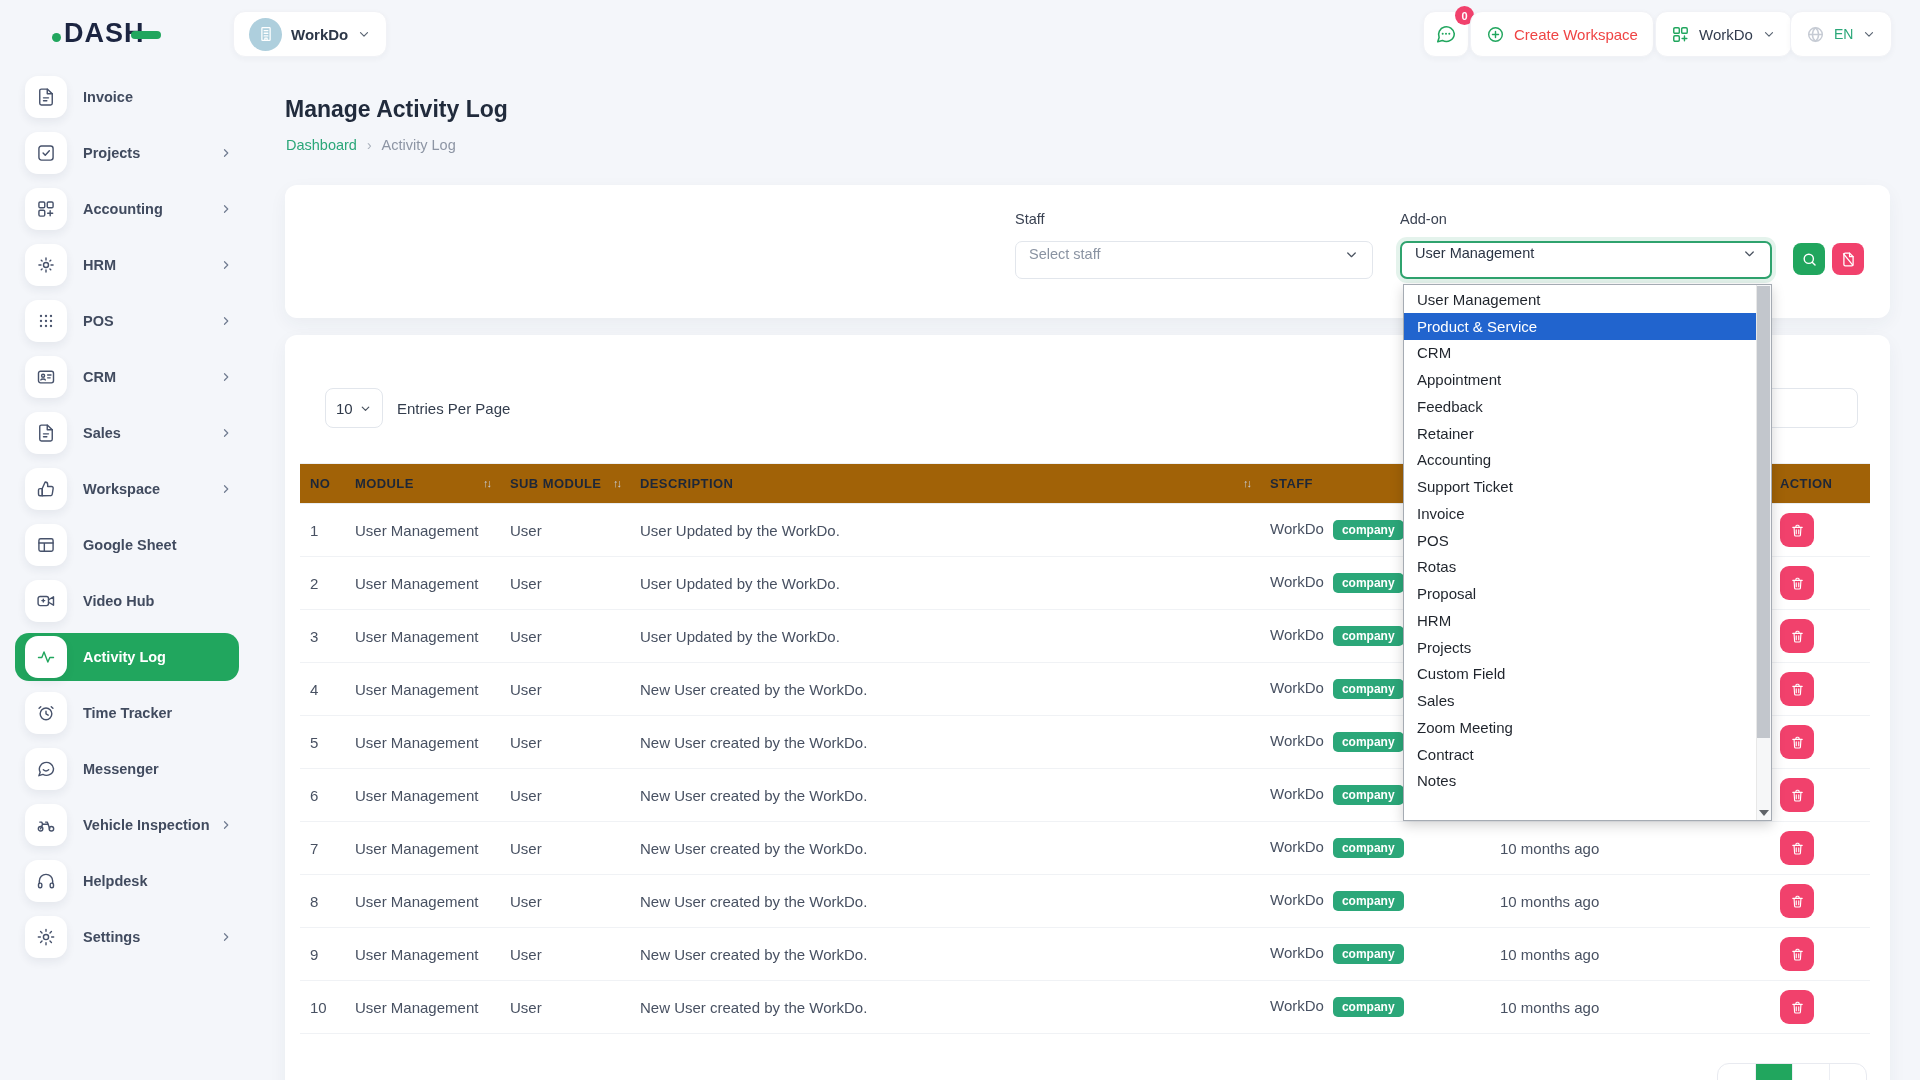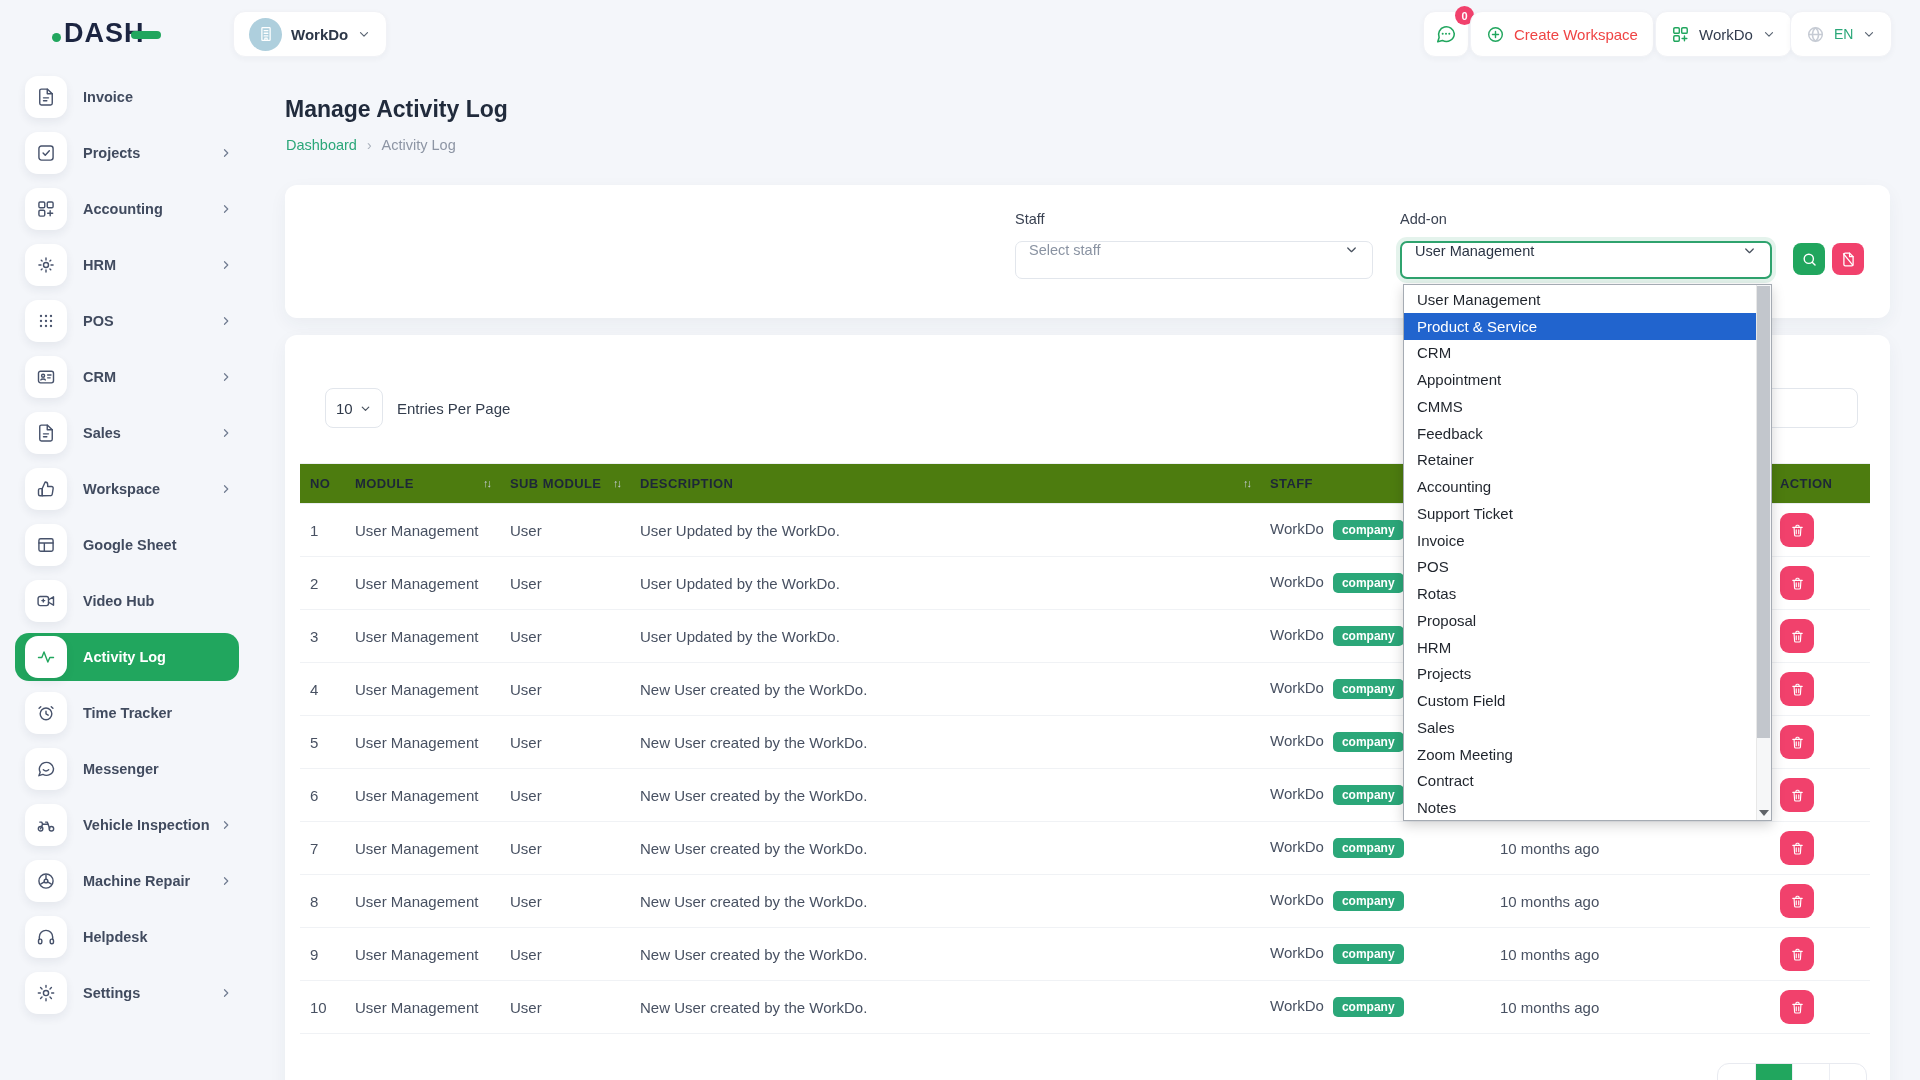--- a/index.html
+++ b/index.html
@@ -53,36 +53,36 @@
   .bc-link { color: var(--green-text, #2BA779); cursor: pointer; }
   .bc-sep { color: #aab1bc; font-size: 14px; }
   .bc-current { color: #8d95a4; }
 
   
   .card { position: absolute; background: #fff; border-radius: 12px; box-shadow: 0 6px 18px rgba(46,55,77,.05); }
   .filter-card { left: 285px; top: 185px; width: 1605px; height: 133px; }
   .f-label { position: absolute; top: 26px; font-size: 14.5px; color: #3a4252; }
   .staff-label { left: 730px; }
   .addon-label { left: 1115px; }
-  .sel-box { position: absolute; top: 56px; height: 38px; border: 1px solid #e2e6ec; border-radius: 7px; background: #fff; display: flex; align-items: flex-start; padding: 0 13px; font-size: 14.5px; cursor: pointer; }
+  .sel-box { position: absolute; top: 56px; height: 38px; border: 1px solid #e2e6ec; border-radius: 7px; background: #fff; display: flex; align-items: flex-end; padding: 16px 13px; font-size: 14.5px; cursor: pointer; }
   .staff-select { left: 730px; width: 358px; color: #8a93a2; }
   .addon-select { left: 1115px; width: 372px; color: #2b3444; border: 2px solid #2fa36e; box-shadow: 0 0 0 4px rgba(47,163,110,.13); }
   .sel-box .chevd { margin-left: auto; color: #49525f; display: flex; }
   .sq-btn { position: absolute; top: 58px; width: 32px; height: 32px; border-radius: 8px; border: none; display: flex; align-items: center; justify-content: center; color: #fff; cursor: pointer; }
   .search-btn { left: 1508px; background: var(--green, #21A65E); }
   .clear-btn { left: 1547px; background: var(--pink, #F1416C); }
 
   
   .table-card { left: 285px; top: 335px; width: 1605px; height: 780px; }
   .entries-select { position: absolute; left: 40px; top: 53px; width: 58px; height: 40px; border: 1px solid #e2e6ec; border-radius: 8px; background: #fff; display: flex; align-items: center; padding: 0 10px; font-size: 15px; color: #2f3949; cursor: pointer; }
   .entries-select .chevd { margin-left: auto; color: #49525f; display: flex; }
   .entries-label { position: absolute; left: 112px; top: 53px; height: 40px; display: flex; align-items: center; font-size: 15px; color: #333d4d; }
   .tbl-search { position: absolute; left: 1323px; top: 53px; width: 250px; height: 40px; border: 1px solid #e2e6ec; border-radius: 8px; padding: 0 12px; font-size: 15px; color: #39424f; outline: none; background: #fff; }
   table.log-table { position: absolute; left: 15px; top: 128px; width: 1570px; border-collapse: collapse; table-layout: fixed; }
-  .log-table th { height: 40px; background: #4d7c0f; border-top: 1px solid #eef0f4; border-bottom: 1px solid #e9edf1; font-size: 13px; color: #1d2738; text-align: left; padding: 0 10px; letter-spacing: .4px; font-weight: bold; }
+  .log-table th { height: 40px; background: #a16207; border-top: 1px solid #eef0f4; border-bottom: 1px solid #e9edf1; font-size: 13px; color: #1d2738; text-align: left; padding: 0 10px; letter-spacing: .4px; font-weight: bold; }
   .log-table td { height: 53px; border-bottom: 1px solid #f0f2f5; font-size: 15px; color: #485162; padding: 0 10px; }
   .sort { float: right; color: #c6ccd6; font-size: 11px; letter-spacing: -2px; font-weight: normal; margin-top: 1px; cursor: pointer; }
   .badge-company { display: inline-block; margin-left: 9px; background: var(--green-text, #2BA779); color: #fff; font-size: 12px; font-weight: bold; padding: 3px 9px; border-radius: 5px; }
   .del-btn { width: 34px; height: 34px; border-radius: 9px; background: var(--pink, #F1416C); color: #fff; display: flex; align-items: center; justify-content: center; border: none; cursor: pointer; }
   .pagination { position: absolute; left: 1432px; top: 728px; display: flex; border: 1px solid #e8eaf0; border-radius: 12px; overflow: hidden; background: #fff; }
   .page-btn { width: 37px; height: 42px; display: flex; align-items: center; justify-content: center; font-size: 15px; color: #6973e8; border-left: 1px solid #eceef3; cursor: pointer; }
   .page-btn:first-child { border-left: none; }
   .page-btn.active { background: var(--green, #21A65E); color: #fff; }
 
   
@@ -277,35 +277,20 @@
       <div class="side-item">
         <span class="ibox">
           <svg width="20" height="20" viewBox="0 0 24 24" fill="none" stroke="currentColor" stroke-width="1.7" stroke-linecap="round" stroke-linejoin="round">
             <circle cx="5.5" cy="16.5" r="2.7"></circle>
             <circle cx="18.5" cy="16.5" r="2.7"></circle>
             <path d="M5.5 16.5 8 11h6.5l2 5.5"></path>
             <path d="M8 11 6.8 8.5H4.5M14.5 11l-1-2.5h-2"></path>
           </svg>
         </span>
         <span class="ilabel">Vehicle Inspection</span>
-        <span class="chev">
-          <svg width="12" height="12" viewBox="0 0 24 24" fill="none" stroke="currentColor" stroke-width="2.4" stroke-linecap="round" stroke-linejoin="round">
-            <path d="m9 5.5 6.5 6.5L9 18.5"></path>
-          </svg>
-        </span>
-      </div>
-      <div class="side-item">
-        <span class="ibox">
-          <svg width="20" height="20" viewBox="0 0 24 24" fill="none" stroke="currentColor" stroke-width="1.7" stroke-linecap="round" stroke-linejoin="round">
-            <circle cx="12" cy="12" r="8.5"></circle>
-            <circle cx="12" cy="12" r="2.2"></circle>
-            <path d="M12 9.8V5M13.9 13.1l4.1 2.4M10.1 13.1 6 15.5"></path>
-          </svg>
-        </span>
-        <span class="ilabel">Machine Repair</span>
         <span class="chev">
           <svg width="12" height="12" viewBox="0 0 24 24" fill="none" stroke="currentColor" stroke-width="2.4" stroke-linecap="round" stroke-linejoin="round">
             <path d="m9 5.5 6.5 6.5L9 18.5"></path>
           </svg>
         </span>
       </div>
       <div class="side-item">
         <span class="ibox">
           <svg width="20" height="20" viewBox="0 0 24 24" fill="none" stroke="currentColor" stroke-width="1.7" stroke-linecap="round" stroke-linejoin="round">
             <path d="M4 15v-3a8 8 0 0 1 16 0v3"></path>
@@ -670,21 +655,20 @@
       <div class="page-btn">›</div>
     </div>
 </section>
 
 <div class="addon-dropdown">
   <ul id="addon-list">
       <li>User Management</li>
       <li class="hl">Product &amp; Service</li>
       <li>CRM</li>
       <li>Appointment</li>
-      <li>CMMS</li>
       <li>Feedback</li>
       <li>Retainer</li>
       <li>Accounting</li>
       <li>Support Ticket</li>
       <li>Invoice</li>
       <li>POS</li>
       <li>Rotas</li>
       <li>Proposal</li>
       <li>HRM</li>
       <li>Projects</li>

